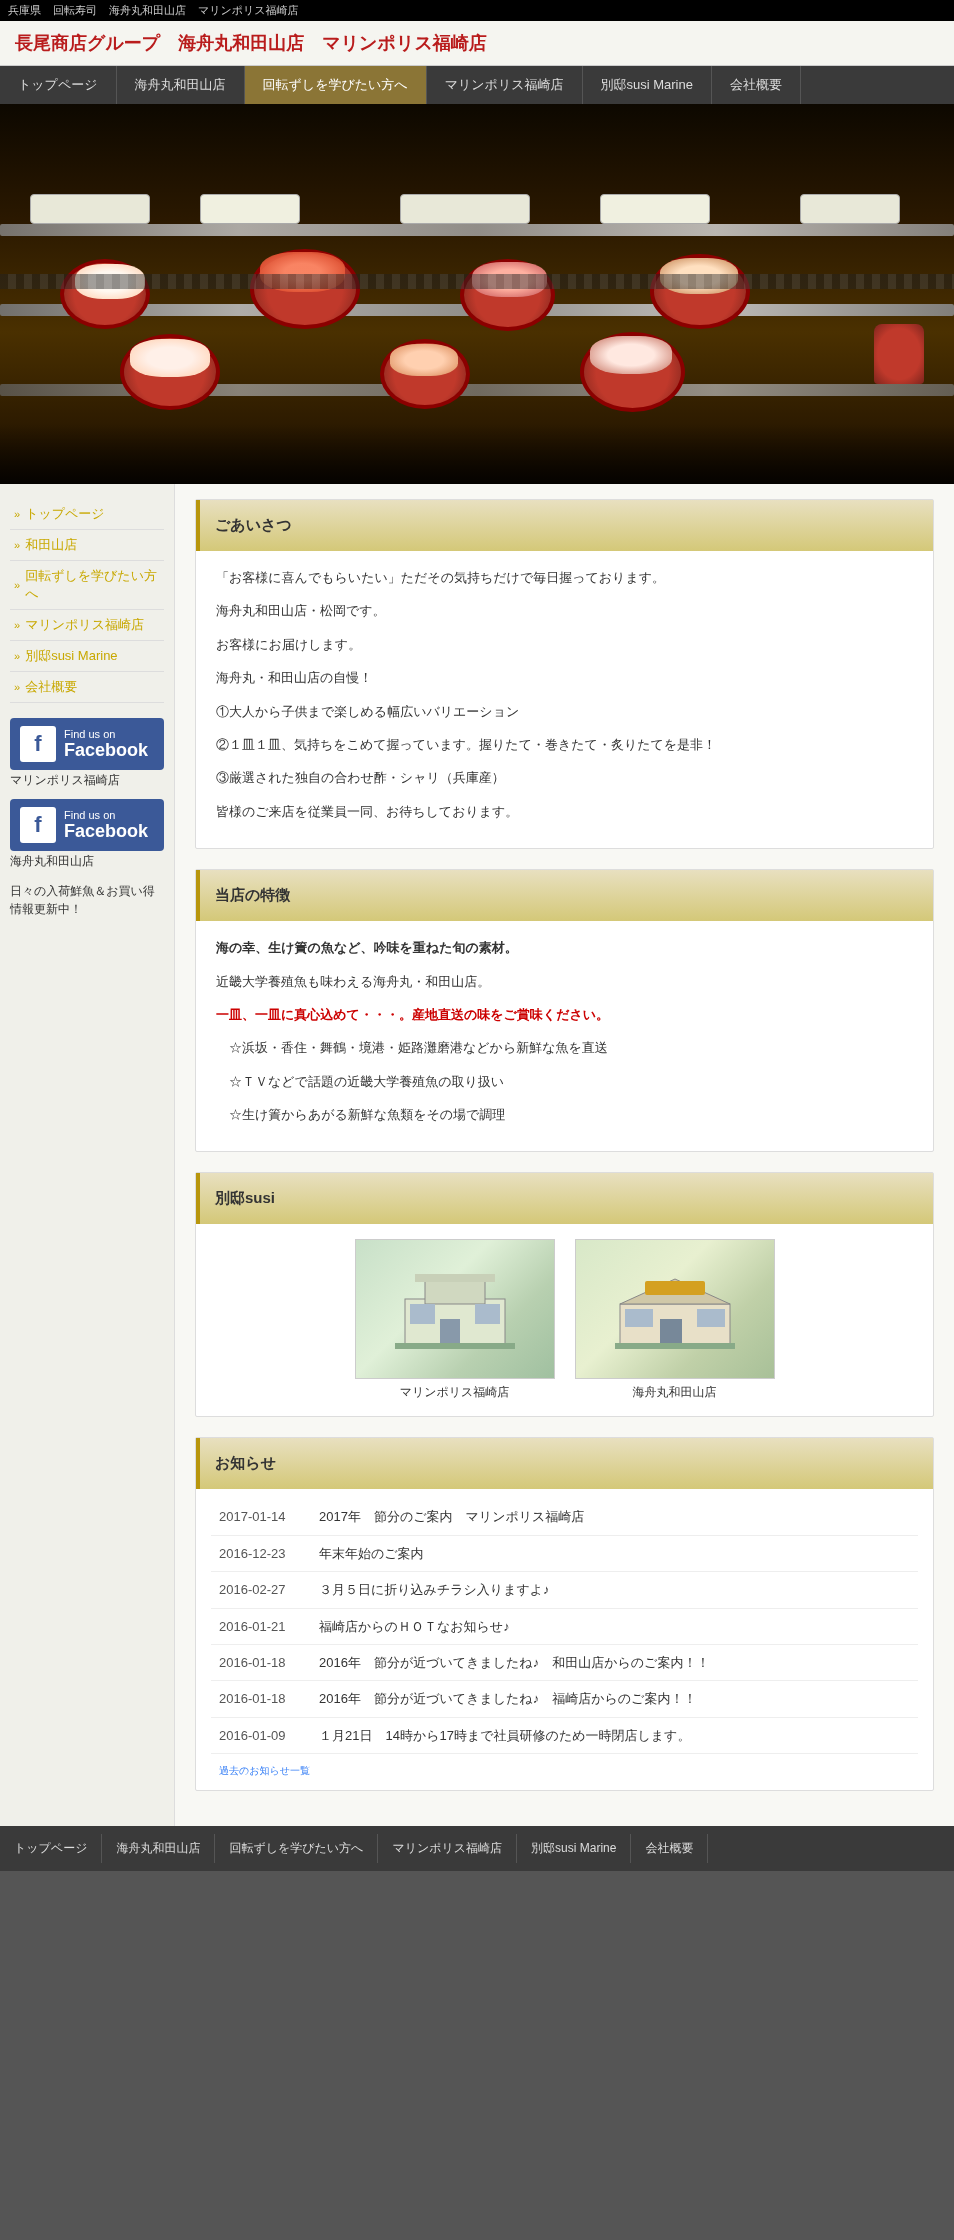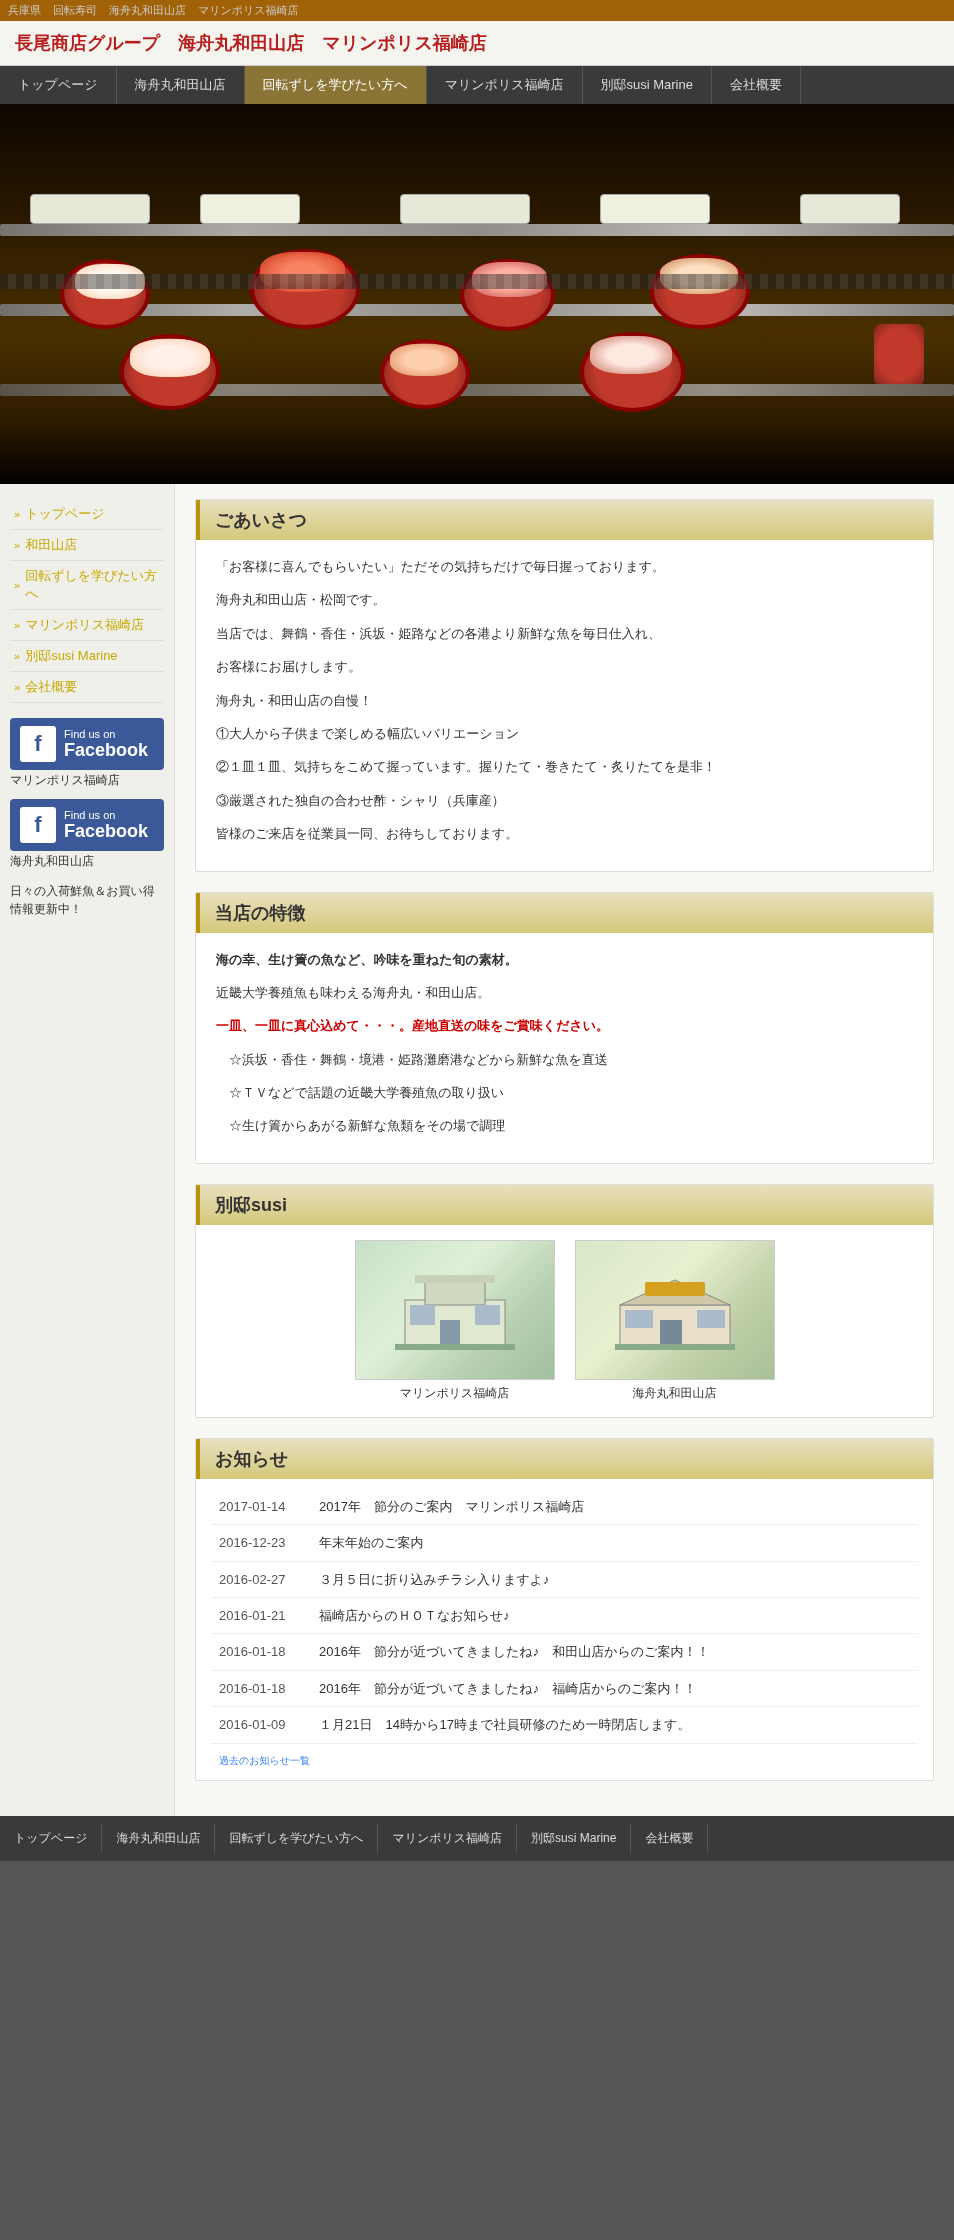--- a/index.html
+++ b/index.html
@@ -4,21 +4,21 @@
   <style>
     * { margin: 0; padding: 0; box-sizing: border-box; }
     body {
       font-family: 'MS Gothic', 'Meiryo', sans-serif;
       font-size: 13px;
       background: #555;
       width: 954px;
     }
     
     #top-bar {
-      background: #a16207;
+      background: #000000;
       color: #ccc;
       font-size: 11px;
       padding: 3px 8px;
       display: flex;
       gap: 12px;
     }
 
     
     #site-title {
       background: #f5f5f0;
@@ -124,22 +124,22 @@
     
     .section {
       background: #fff;
       border: 1px solid #ddd;
       border-radius: 2px;
       margin-bottom: 20px;
     }
     .section-header {
       background: linear-gradient(180deg, #e8e0c0 0%, #d4c878 100%);
       border-left: 4px solid #b8960c;
-      padding: 8px 15px;
-      font-size: 18px;
+      padding: 16px 15px;
+      font-size: 15px;
       font-weight: bold;
       color: #333;
     }
     .section-body {
       padding: 15px 20px;
       line-height: 1.8;
       color: #333;
     }
     .section-body p { margin-bottom: 10px; }
 
@@ -342,21 +342,20 @@
     <div class="sidebar-note">日々の入荷鮮魚＆お買い得情報更新中！</div>
   </div>
 
   <div id="content">
 
     <div class="section">
       <div class="section-header">ごあいさつ</div>
       <div class="section-body">
         <p>「お客様に喜んでもらいたい」ただその気持ちだけで毎日握っております。</p>
         <p>海舟丸和田山店・松岡です。</p>
-        <p>当店では、舞鶴・香住・浜坂・姫路などの各港より新鮮な魚を毎日仕入れ、</p>
         <p>お客様にお届けします。</p>
         <p>海舟丸・和田山店の自慢！</p>
         <p>①大人から子供まで楽しめる幅広いバリエーション</p>
         <p>②１皿１皿、気持ちをこめて握っています。握りたて・巻きたて・炙りたてを是非！</p>
         <p>③厳選された独自の合わせ酢・シャリ（兵庫産）</p>
         <p>皆様のご来店を従業員一同、お待ちしております。</p>
       </div>
     </div>
 
     <div class="section">

